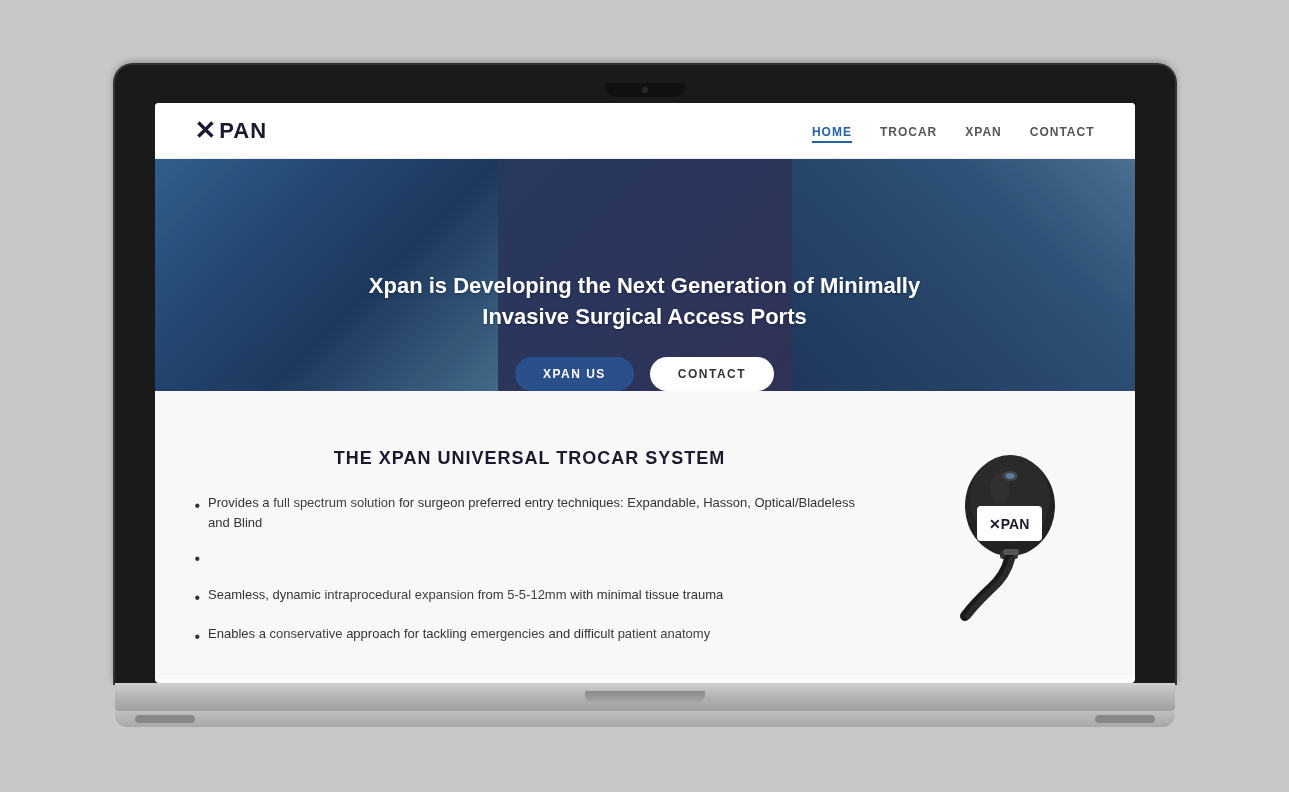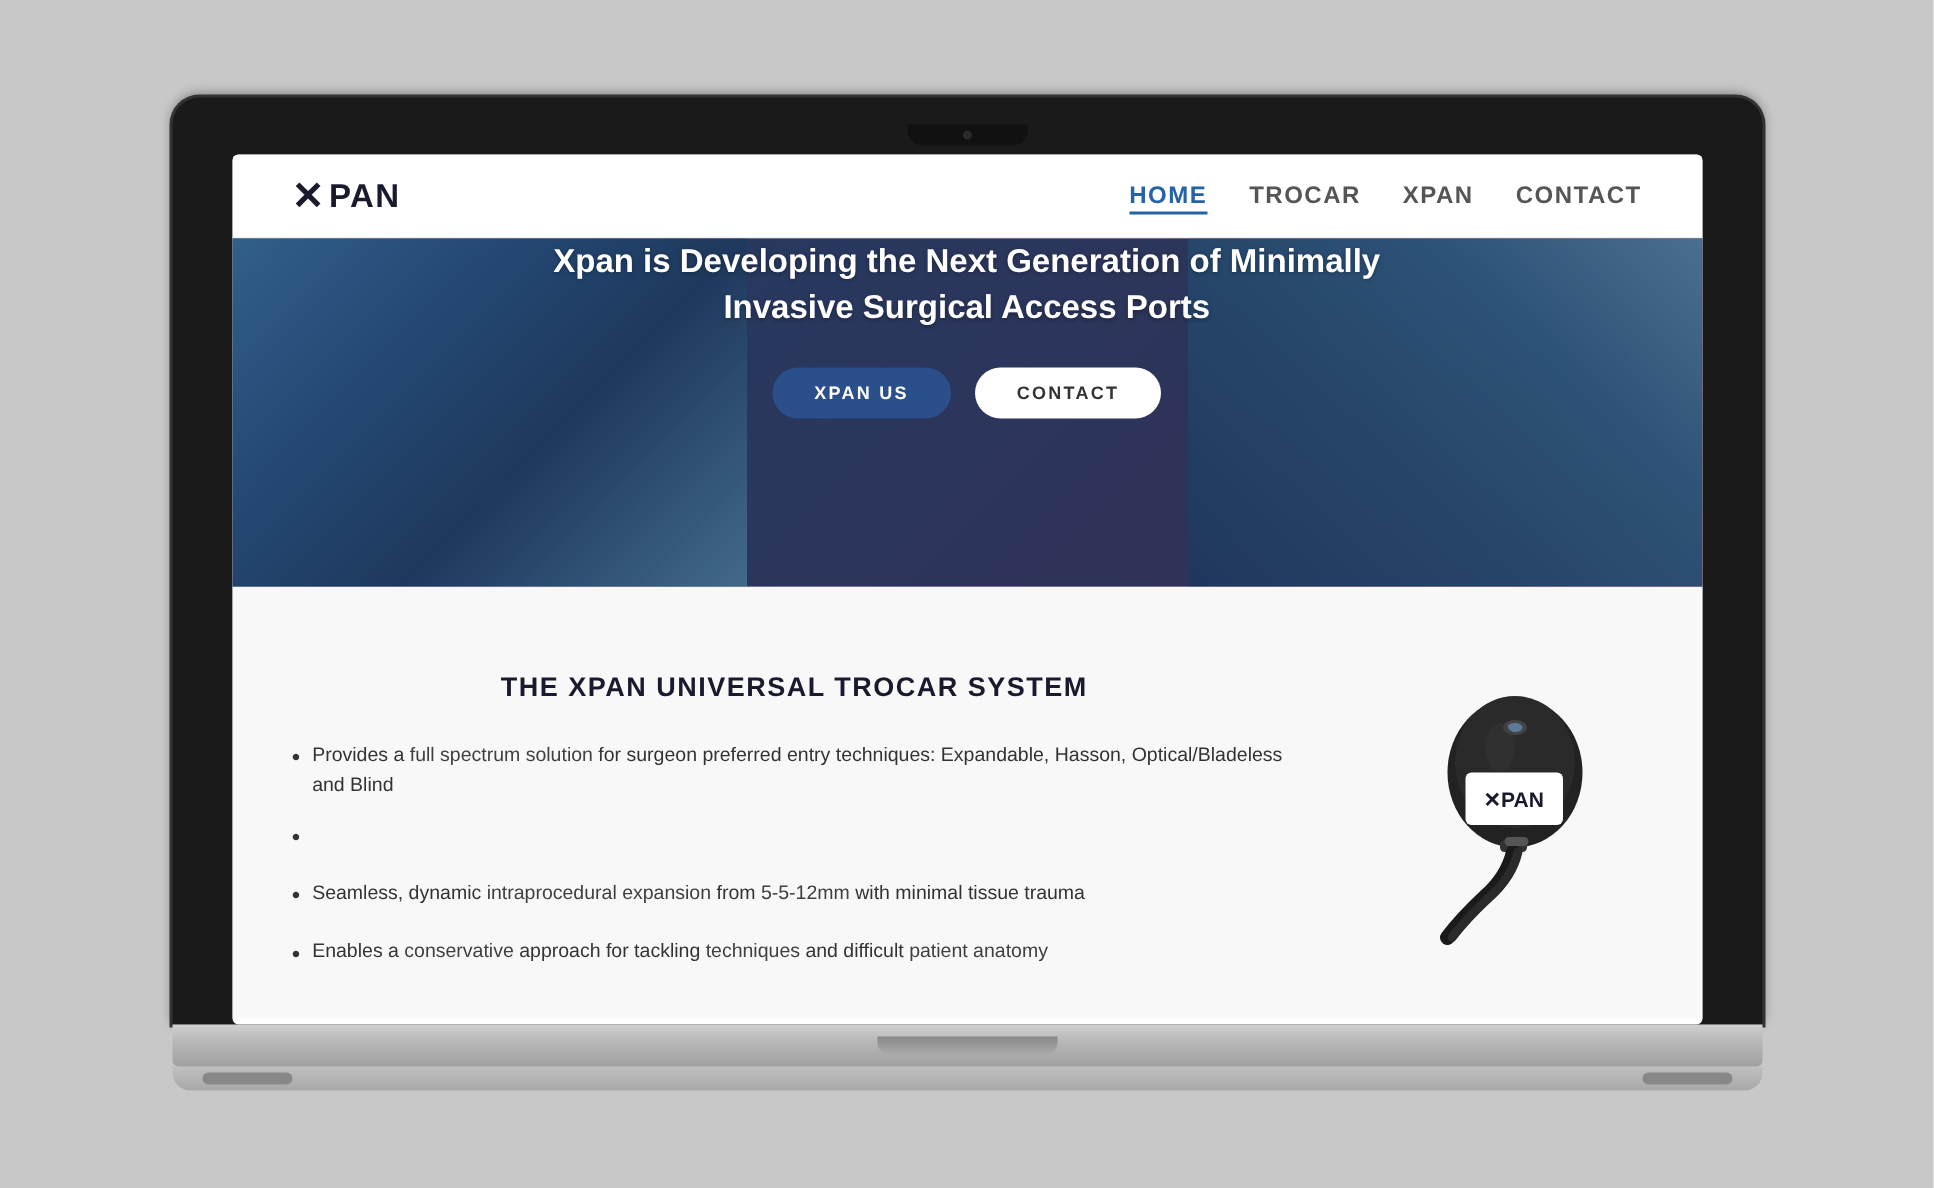--- a/index.html
+++ b/index.html
@@ -112,42 +112,42 @@
       display: inline-block;
     }
 
     .nav-links {
       display: flex;
       gap: 28px;
       list-style: none;
     }
     .nav-links li a {
       text-decoration: none;
-      font-size: 16px;
+      font-size: 12px;
       font-weight: 600;
       letter-spacing: 1px;
       color: #555;
     }
     .nav-links li a.active {
       color: #2563a8;
       border-bottom: 2px solid #2563a8;
       padding-bottom: 2px;
     }
 
     
     .hero {
       position: relative;
       height: 232px;
       background: linear-gradient(rgba(20,40,80,0.55), rgba(20,40,80,0.55)),
                   linear-gradient(135deg, #3a6186 0%, #89253e 100%);
       overflow: hidden;
       display: flex;
       flex-direction: column;
       align-items: center;
-      justify-content: flex-start;
+      justify-content: flex-end;
       text-align: center;
     }
 
     
     .hero-bg {
       position: absolute;
       inset: 0;
       display: flex;
       overflow: hidden;
     }
@@ -268,21 +268,21 @@
     .link-blue {
       color: #404040;
       text-decoration: none;
       font-weight: 400;
     }
 
     .product-image-area {
       width: 200px;
       flex-shrink: 0;
       display: flex;
-      align-items: center;
+      align-items: flex-start;
       justify-content: center;
     }
 
     
     .trocar-device {
       width: 180px;
       height: 200px;
     }
   </style>
 </head>
@@ -339,21 +339,21 @@
             </li>
             <li>
               <span class="bullet">•</span>
               <span>
                 Seamless, dynamic <a href="#" class="link-blue">intraprocedural expansion</a> from <a href="#" class="link-blue">5-5-12mm</a> with minimal tissue trauma
               </span>
             </li>
             <li>
               <span class="bullet">•</span>
               <span>
-                Enables a <a href="#" class="link-blue">conservative</a> approach for tackling <a href="#" class="link-blue">techniques</a> and difficult <a href="#" class="link-blue">patient anatomy</a>
+                Enables a <a href="#" class="link-blue">conservative</a> approach for tackling <a href="#" class="link-blue">emergencies</a> and difficult <a href="#" class="link-blue">patient anatomy</a>
               </span>
             </li>
           </ul>
         </div>
         <div class="product-image-area">
 
           <svg class="trocar-device" viewBox="0 0 180 200" xmlns="http://www.w3.org/2000/svg">
 
             <ellipse cx="105" cy="75" rx="45" ry="50" fill="#222"></ellipse>
             <ellipse cx="105" cy="68" rx="40" ry="44" fill="#2a2a2a"></ellipse>

